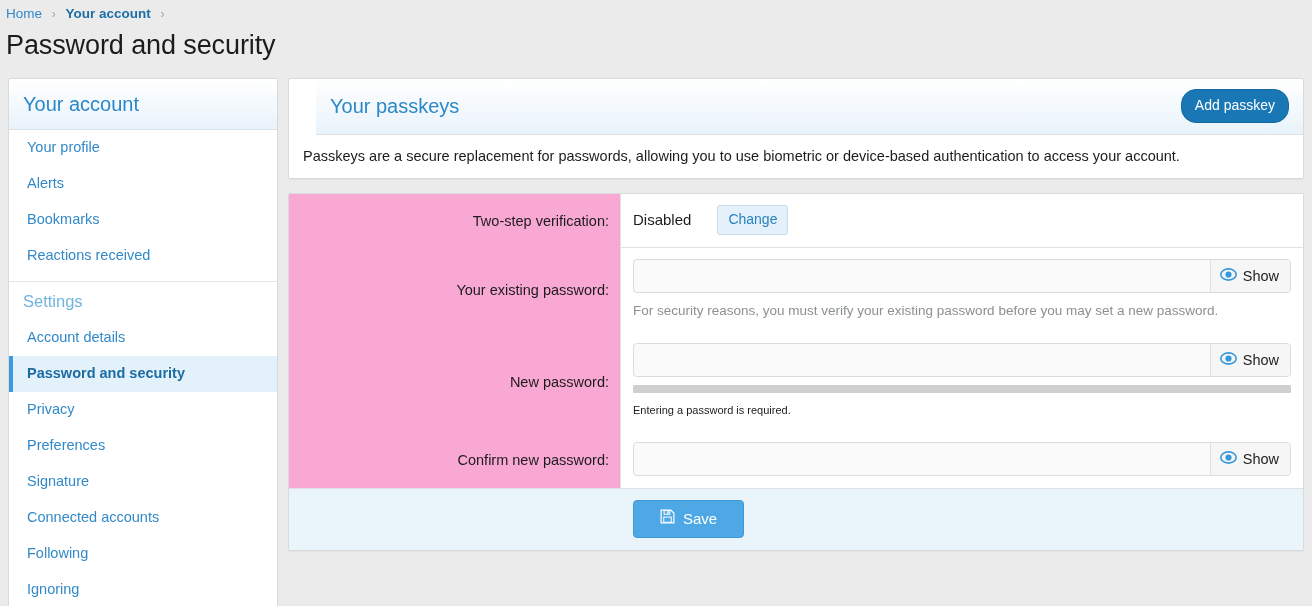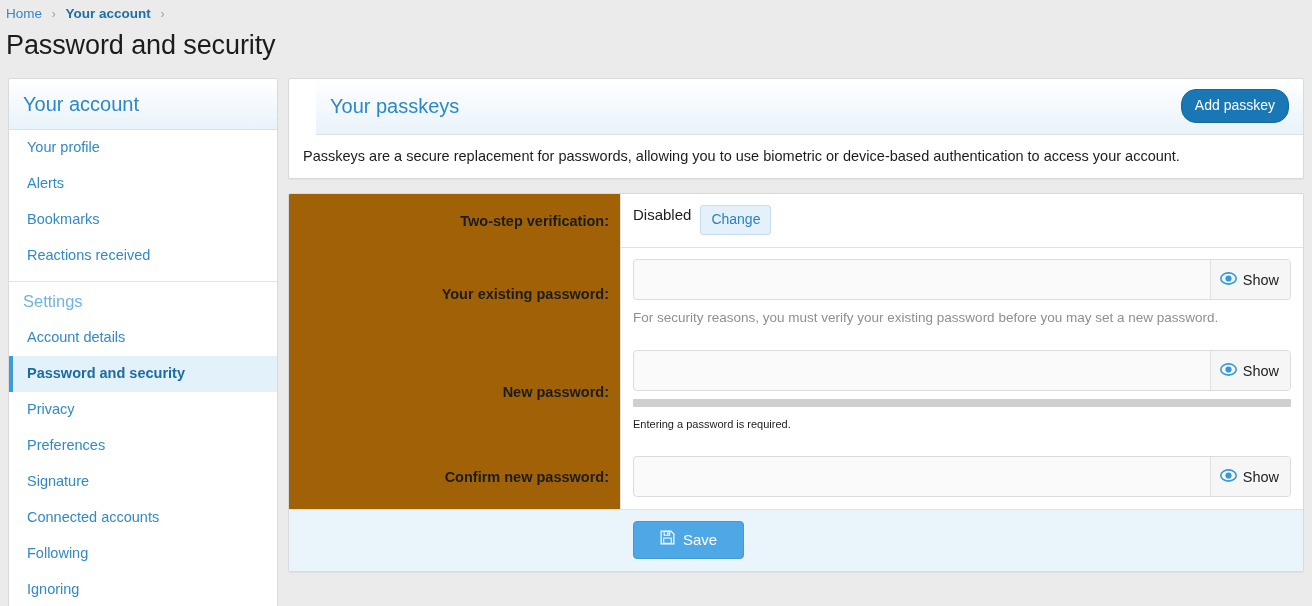--- a/index.html
+++ b/index.html
@@ -150,44 +150,43 @@
     box-shadow: 0 1px 1px rgba(0,0,0,0.04);
     overflow: hidden;
   }
   .form-row {
     display: flex;
     align-items: stretch;
   }
   .form-label {
     flex: 0 0 332px;
     width: 332px;
-    background: #a16207;
+    background: #f9a8d4;
     border-right: 1px solid #dfe1e3;
     text-align: right;
     padding: 12px 11px 12px 12px;
     font-size: 14.5px;
     line-height: 20px;
     color: #1c1c1c;
     display: flex;
     align-items: center;
     justify-content: flex-end;
-    font-weight: bold;
   }
   .form-field {
     flex: 1 1 auto;
     min-width: 0;
     padding: 11px 12px 12px 12px;
     background: #ffffff;
   }
   .form-row.sep .form-field { border-bottom: 1px solid #dfe1e3; }
 
   .twostep {
     display: flex;
-    align-items: flex-start;
-    gap: 9px;
+    align-items: center;
+    gap: 26px;
     font-size: 15px;
     line-height: 20px;
     color: #1c1c1c;
     min-height: 30px;
   }
   .btn-light {
     background: #e4f1fa;
     border: 1px solid #c6dcec;
     border-radius: 3px;
     color: #2a80bd;
@@ -199,21 +198,21 @@
   }
 
   
   .input-group {
     display: flex;
     align-items: stretch;
     border: 1px solid #dcdcdc;
     border-radius: 4px;
     background: #fafafa;
     overflow: hidden;
-    height: 41px;
+    height: 34px;
   }
   .input-group input {
     flex: 1 1 auto;
     min-width: 0;
     border: 0;
     outline: none;
     background: transparent;
     font-family: inherit;
     font-size: 14px;
     padding: 0 9px;

